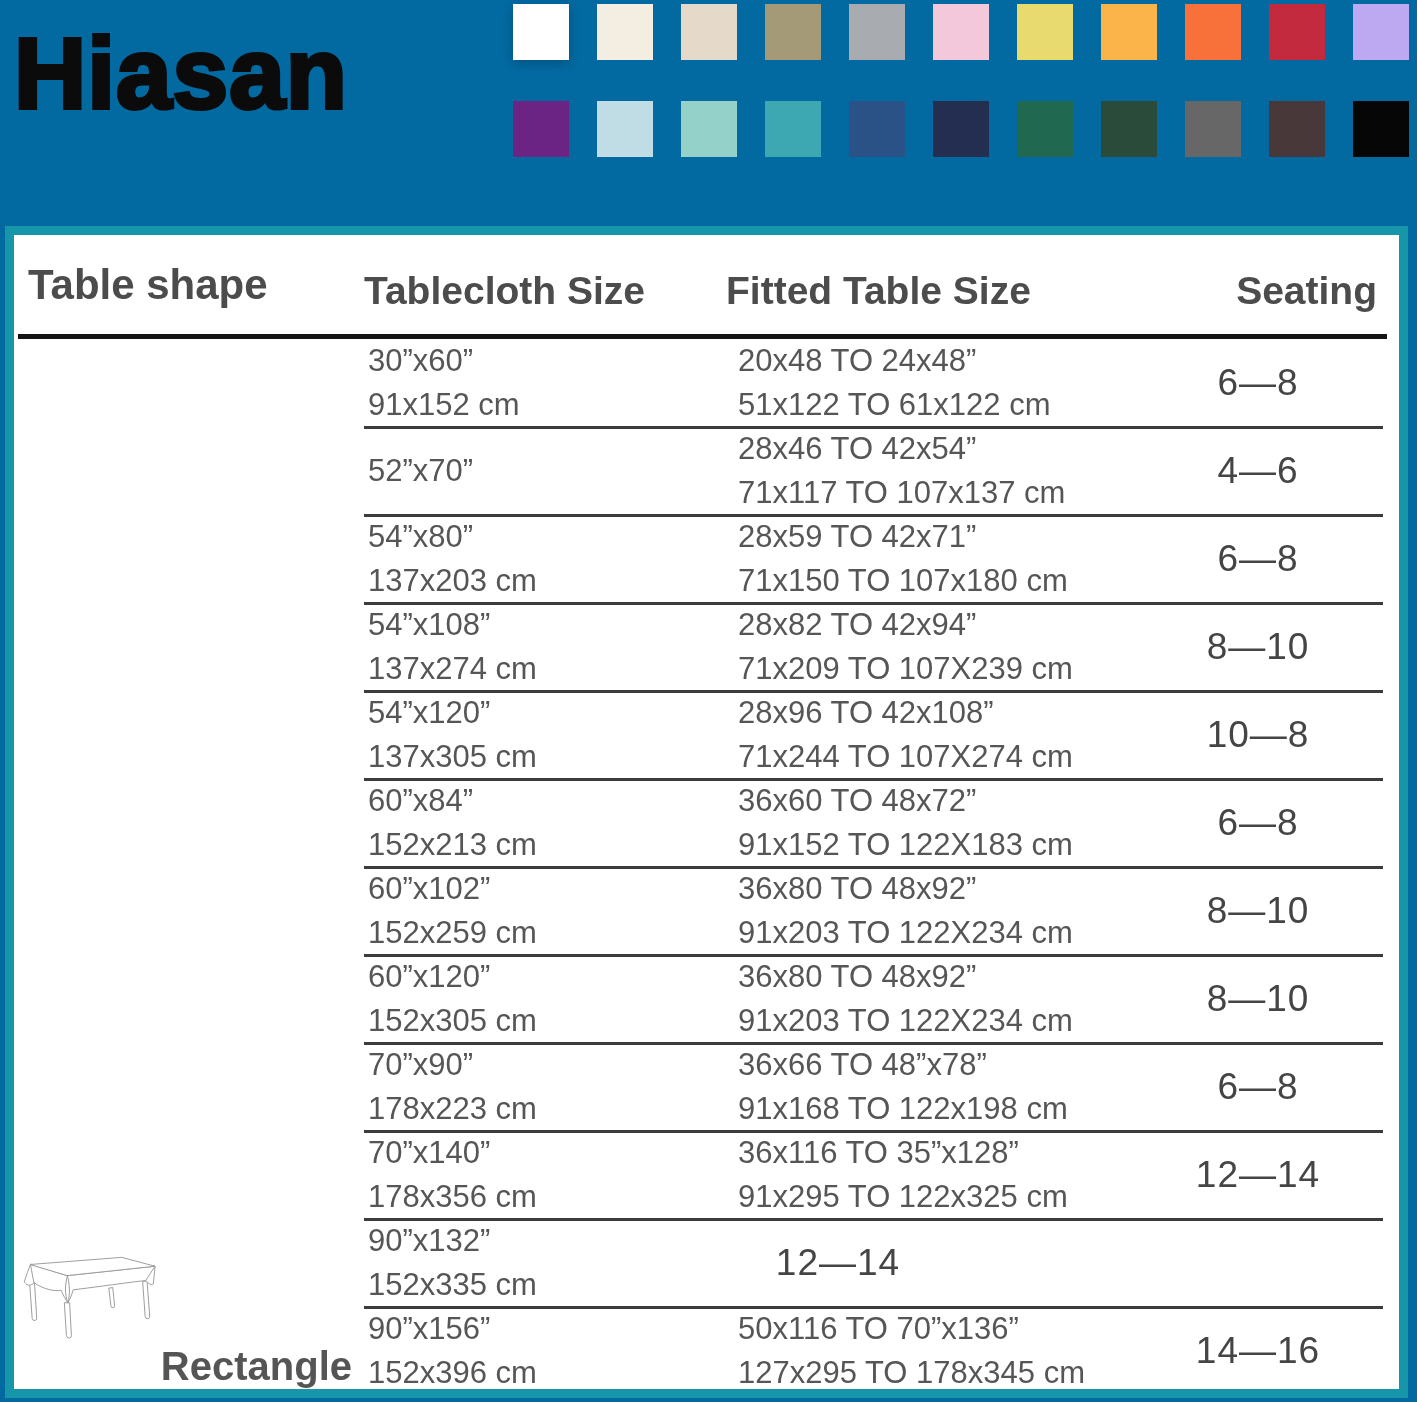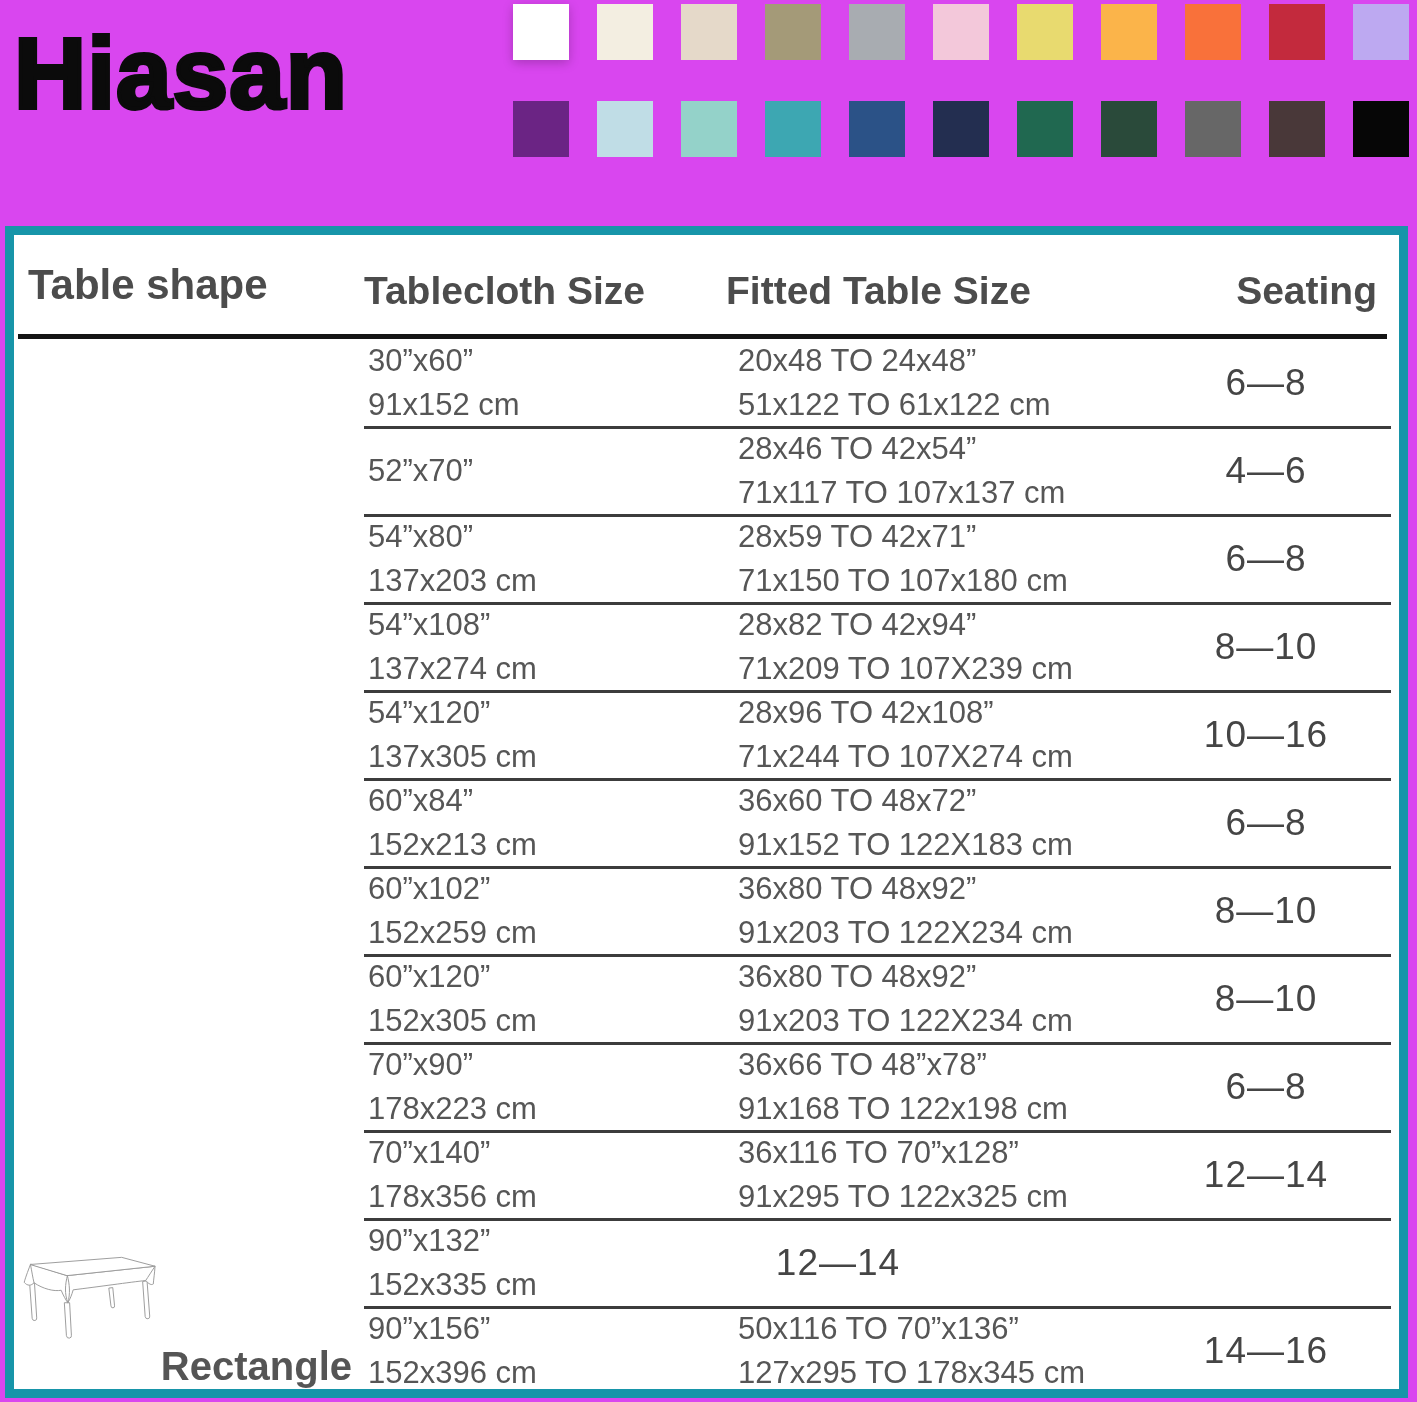--- a/index.html
+++ b/index.html
@@ -1,16 +1,16 @@
 <!DOCTYPE html>
 <html><head>
 <meta charset="utf-8">
 <style>
   html,body{margin:0;padding:0;background:#fff;}
-  .page{position:relative;width:1417px;height:1402px;background:#d946ef;
+  .page{position:relative;width:1417px;height:1402px;background:#0369a1;
         font-family:"Liberation Sans",sans-serif;overflow:hidden;}
 
   
   .logo{position:absolute;left:14px;top:16px;font-size:100px;font-weight:700;
         color:#0b0b0b;-webkit-text-stroke:4px #0b0b0b;letter-spacing:1px;}
 
   
   .swatches{position:absolute;left:513px;top:4px;display:grid;
             grid-template-columns:repeat(11,56px);grid-auto-rows:56px;
             column-gap:28px;row-gap:41px;}
@@ -27,21 +27,21 @@
   .h-fitted{left:712px;}
   .h-seating{right:22px;}
   .header-rule{position:absolute;top:99px;left:4px;right:12px;height:5px;background:#141414;}
 
   .chart-body{position:absolute;top:104px;left:0;right:0;bottom:0;display:flex;}
   .shape-col{width:338px;display:flex;flex-direction:row;align-items:flex-end;
              justify-content:center;}
   .shape-illustration{width:300px;height:193px;margin-top:-60px;}
   .shape-label{margin-top:48px;font-size:40px;font-weight:700;color:#555555;}
 
-  .rows{flex:1;display:flex;flex-direction:column;padding-right:8px;}
+  .rows{flex:1;display:flex;flex-direction:column;padding-right:16px;}
   .row{flex:1;display:flex;align-items:center;position:relative;}
   .row:not(:last-child)::after{content:"";position:absolute;left:12px;right:0;
         bottom:-2px;height:3px;background:#3c3c3c;}
   .cell{color:#565656;font-size:31px;line-height:44px;white-space:nowrap;}
   .cell-tablecloth{width:370px;padding-left:16px;}
   .cell-fitted{flex:1;}
   .cell-seating{width:200px;margin-right:25px;text-align:center;
                 font-size:37px;color:#454545;letter-spacing:1px;}
 </style>
 </head>
@@ -167,21 +167,21 @@
 
   <div class="row">
     <div class="cell cell-tablecloth">
       <div>54”x120”</div>
       <div>137x305 cm</div>
     </div>
     <div class="cell cell-fitted">
       <div>28x96 TO 42x108”</div>
       <div>71x244 TO 107X274 cm</div>
     </div>
-    <div class="cell cell-seating">10—16</div>
+    <div class="cell cell-seating">10—8</div>
   </div>
 
   <div class="row">
     <div class="cell cell-tablecloth">
       <div>60”x84”</div>
       <div>152x213 cm</div>
     </div>
     <div class="cell cell-fitted">
       <div>36x60 TO 48x72”</div>
       <div>91x152 TO 122X183 cm</div>
@@ -224,21 +224,21 @@
     </div>
     <div class="cell cell-seating">6—8</div>
   </div>
 
   <div class="row">
     <div class="cell cell-tablecloth">
       <div>70”x140”</div>
       <div>178x356 cm</div>
     </div>
     <div class="cell cell-fitted">
-      <div>36x116 TO 70”x128”</div>
+      <div>36x116 TO 35”x128”</div>
       <div>91x295 TO 122x325 cm</div>
     </div>
     <div class="cell cell-seating">12—14</div>
   </div>
 
   <div class="row">
     <div class="cell cell-tablecloth">
       <div>90”x132”</div>
       <div>152x335 cm</div>
     </div>

